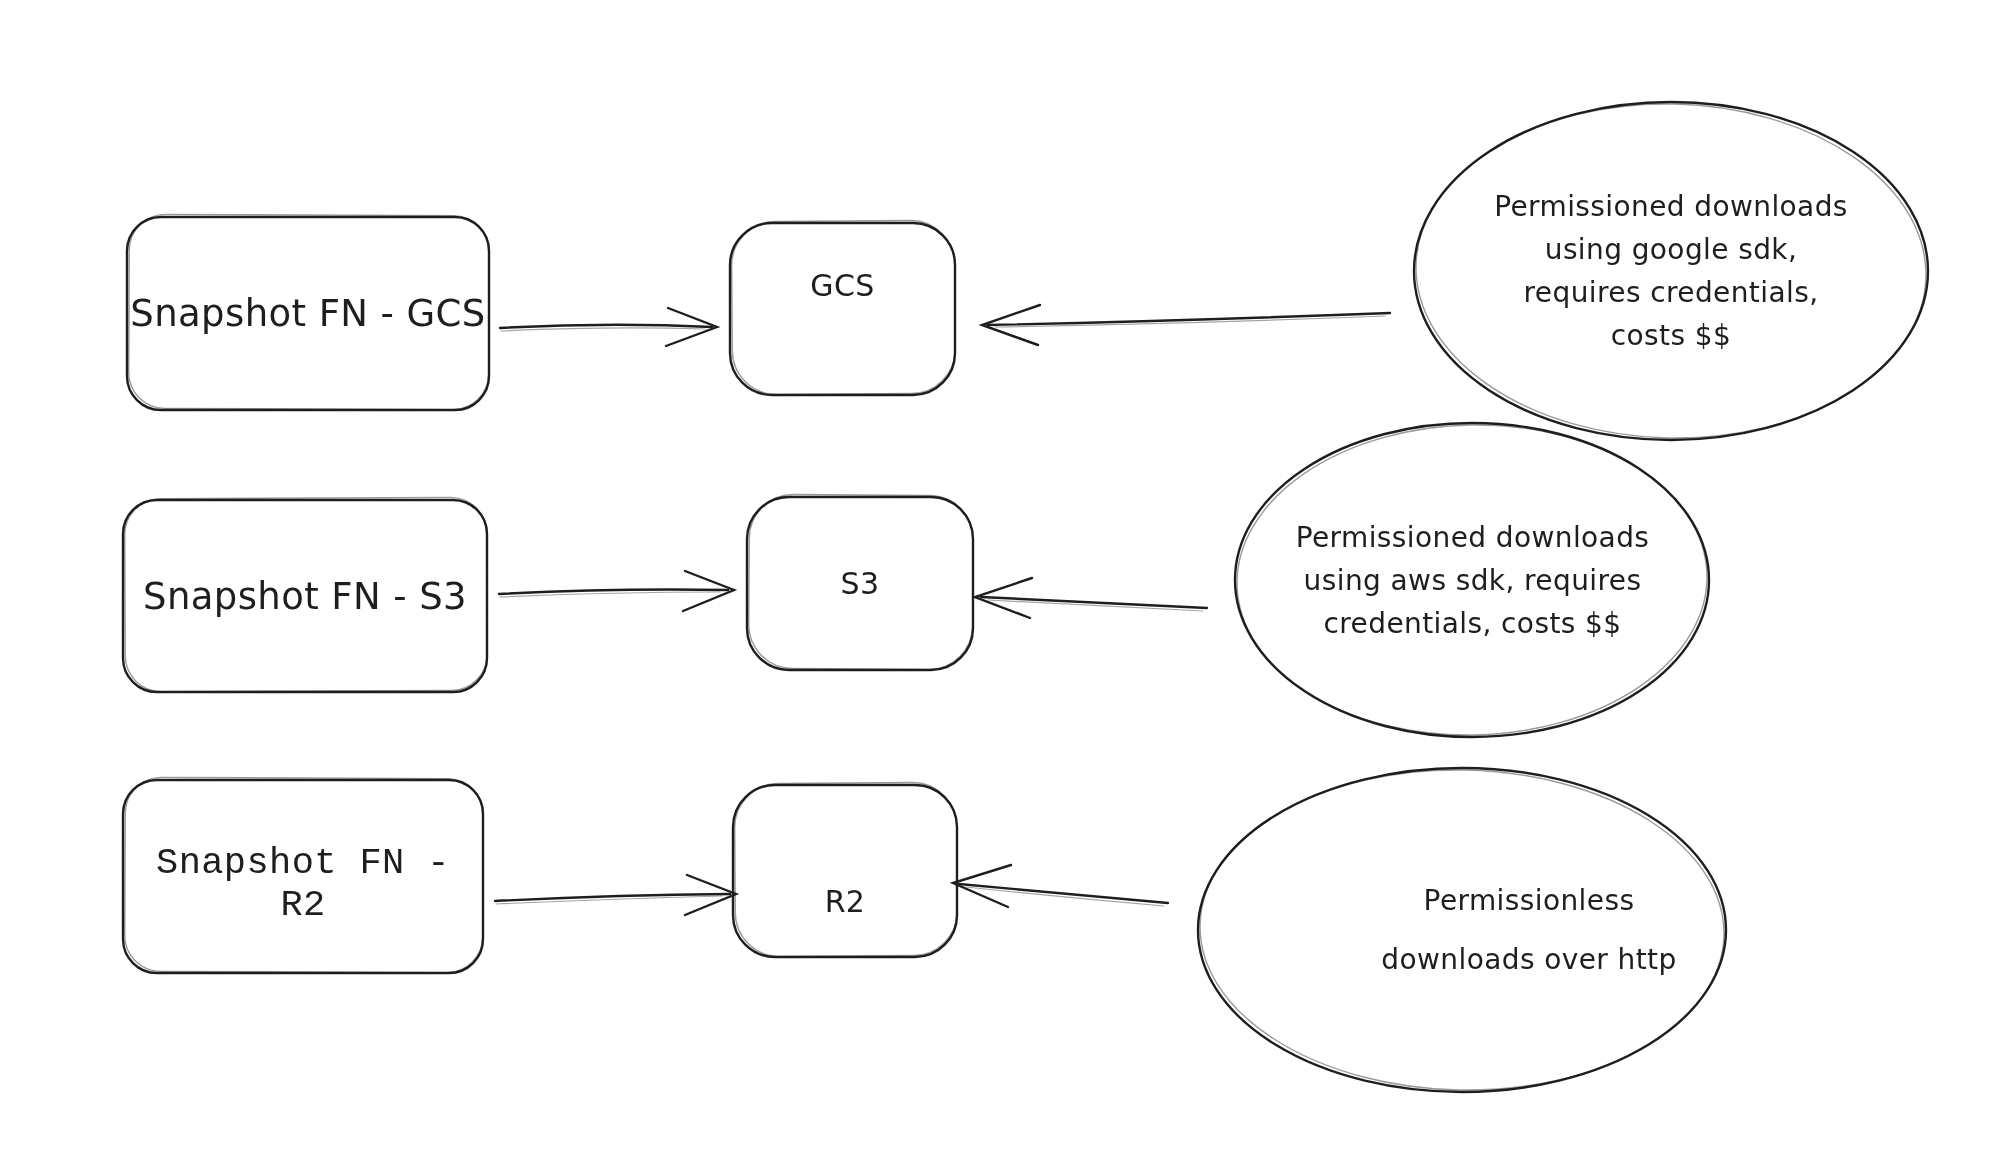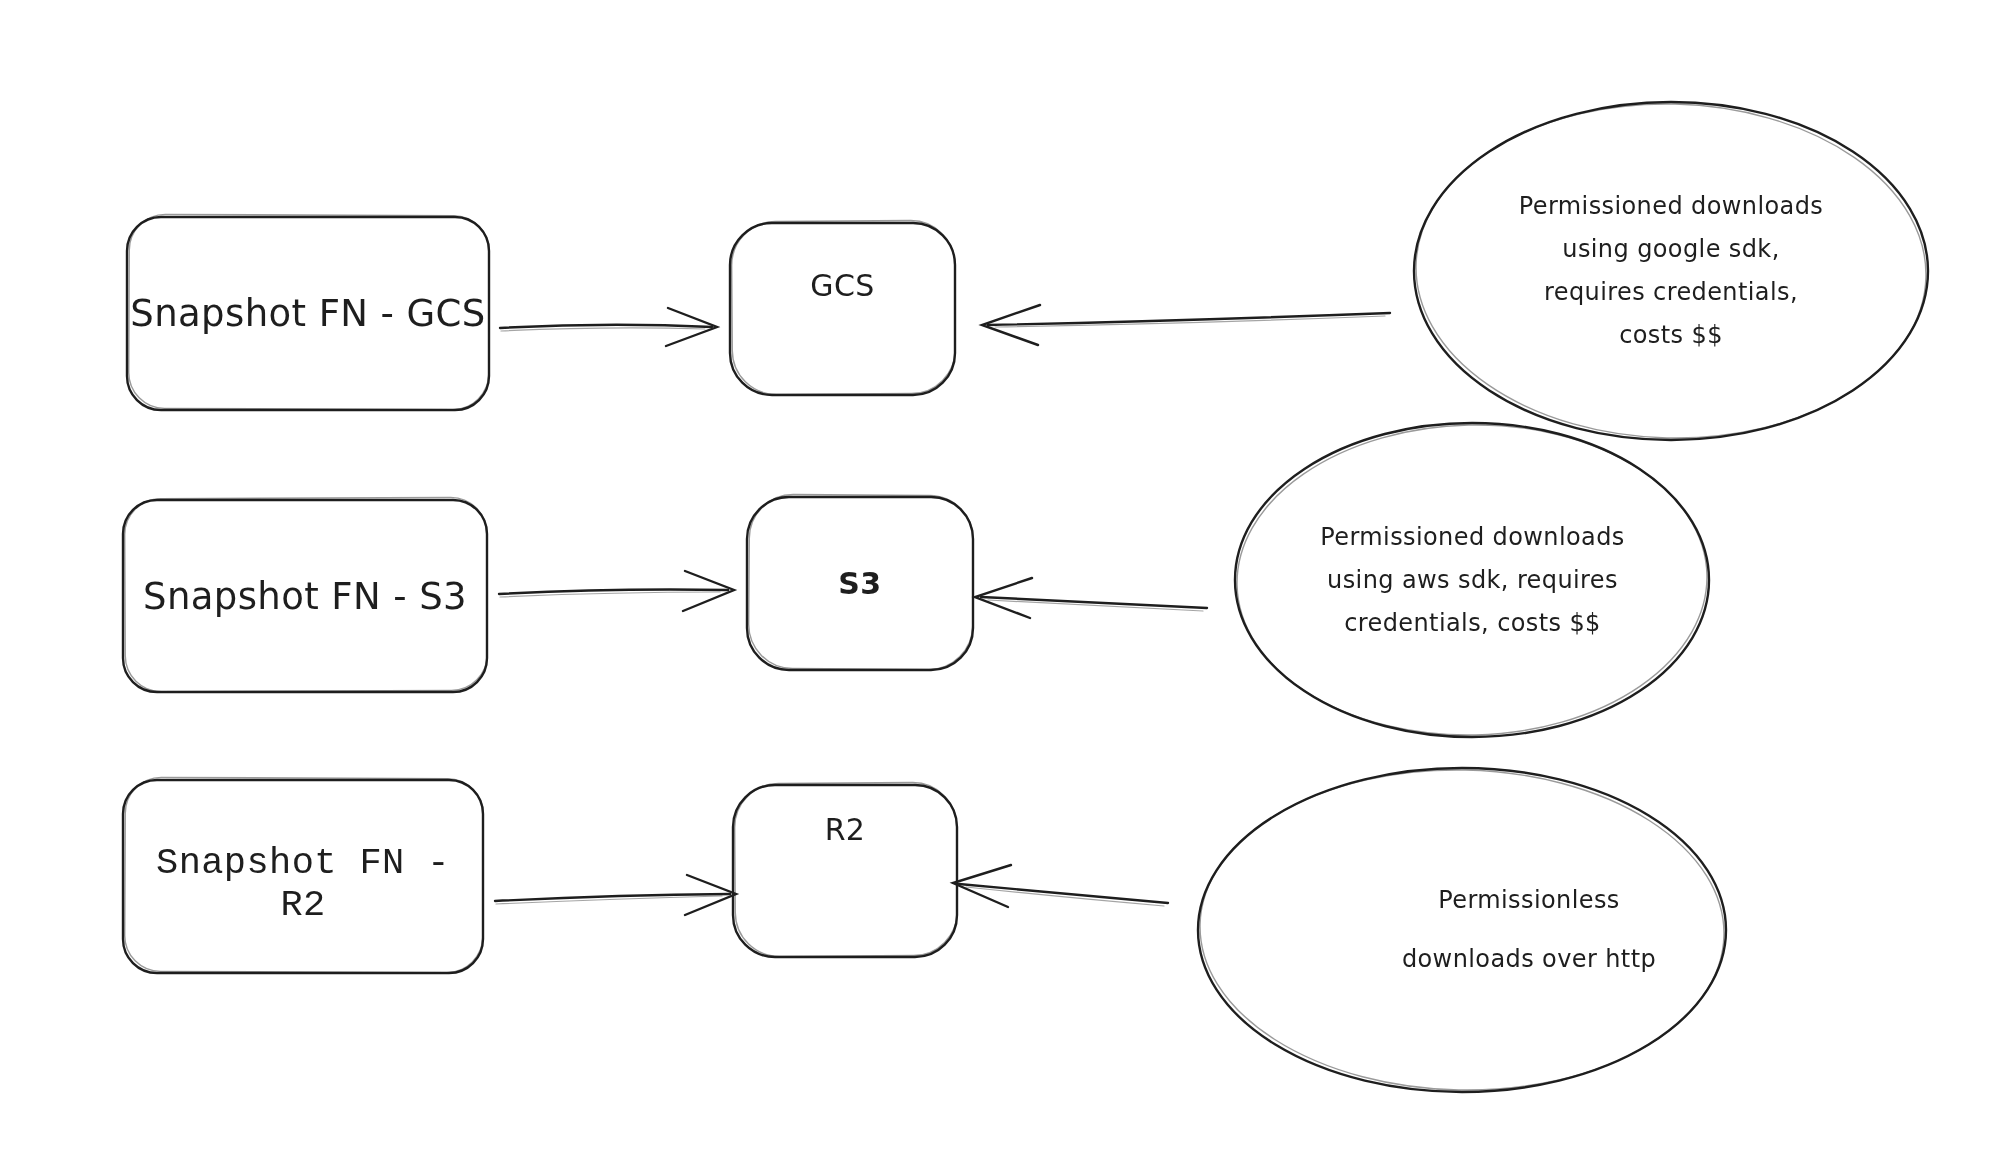--- a/index.html
+++ b/index.html
@@ -16,21 +16,21 @@
   .shape  { fill: #ffffff; stroke: #1e1e1e; stroke-width: 2.4; }
   .shape2 { fill: none;    stroke: #1e1e1e; stroke-width: 1.4; opacity: .45; }
   .wire   { fill: none;    stroke: #1e1e1e; stroke-width: 2.4; stroke-linecap: round; }
   .wire2  { fill: none;    stroke: #1e1e1e; stroke-width: 1.2; stroke-linecap: round; opacity: .4; }
 
   .overlay { position: absolute; display: flex; align-items: center; justify-content: center;
              text-align: center; letter-spacing: .4px; }
   .node-label { font-size: 37px; }
   .store-label { font-size: 30px; }
   .note { flex-direction: column; }
-  .note div { font-size: 24px; line-height: 43px; white-space: nowrap; }
+  .note div { font-size: 28px; line-height: 43px; white-space: nowrap; }
 </style>
 </head>
 <body>
 
 <div class="canvas">
 
   <svg width="2000" height="1174" viewBox="0 0 2000 1174">
 
     <rect class="shape" x="127" y="217" width="362" height="193" rx="34" ry="34"></rect>
     <rect class="shape2" x="129" y="215" width="360" height="194" rx="36" ry="36" transform="rotate(.25 308 313)"></rect>
@@ -96,27 +96,27 @@
   <div class="overlay node-label" style="left:127px; top:217px; width:362px; height:193px;">Snapshot FN - GCS</div>
   <div class="overlay store-label" style="left:730px; top:223px; width:225px; height:124px;">GCS</div>
   <div class="overlay note" style="left:1414px; top:102px; width:514px; height:338px;">
     <div>Permissioned downloads</div>
     <div>using google sdk,</div>
     <div>requires credentials,</div>
     <div>costs $$</div>
   </div>
 
   <div class="overlay node-label" style="left:123px; top:500px; width:364px; height:192px;">Snapshot FN - S3</div>
-  <div class="overlay store-label" style="left:747px; top:497px; width:226px; height:173px;font-weight:bold;">S3</div>
+  <div class="overlay store-label" style="left:747px; top:497px; width:226px; height:173px;">S3</div>
   <div class="overlay note" style="left:1235px; top:423px; width:475px; height:314px;">
     <div>Permissioned downloads</div>
     <div>using aws sdk, requires</div>
     <div>credentials, costs $$</div>
   </div>
 
   <div class="overlay node-label" style="left:123px; top:780px; width:360px; height:207px;font-family:Liberation Mono, monospace;">Snapshot FN - R2</div>
-  <div class="overlay store-label" style="left:733px; top:743px; width:224px; height:172px;">R2</div>
+  <div class="overlay store-label" style="left:733px; top:815px; width:224px; height:172px;">R2</div>
   <div class="overlay note" style="left:1265px; top:768px; width:528px; height:324px;gap:16px;">
     <div>Permissionless</div>
     <div>downloads over http</div>
   </div>
 
 </div>
 
 </body></html>

